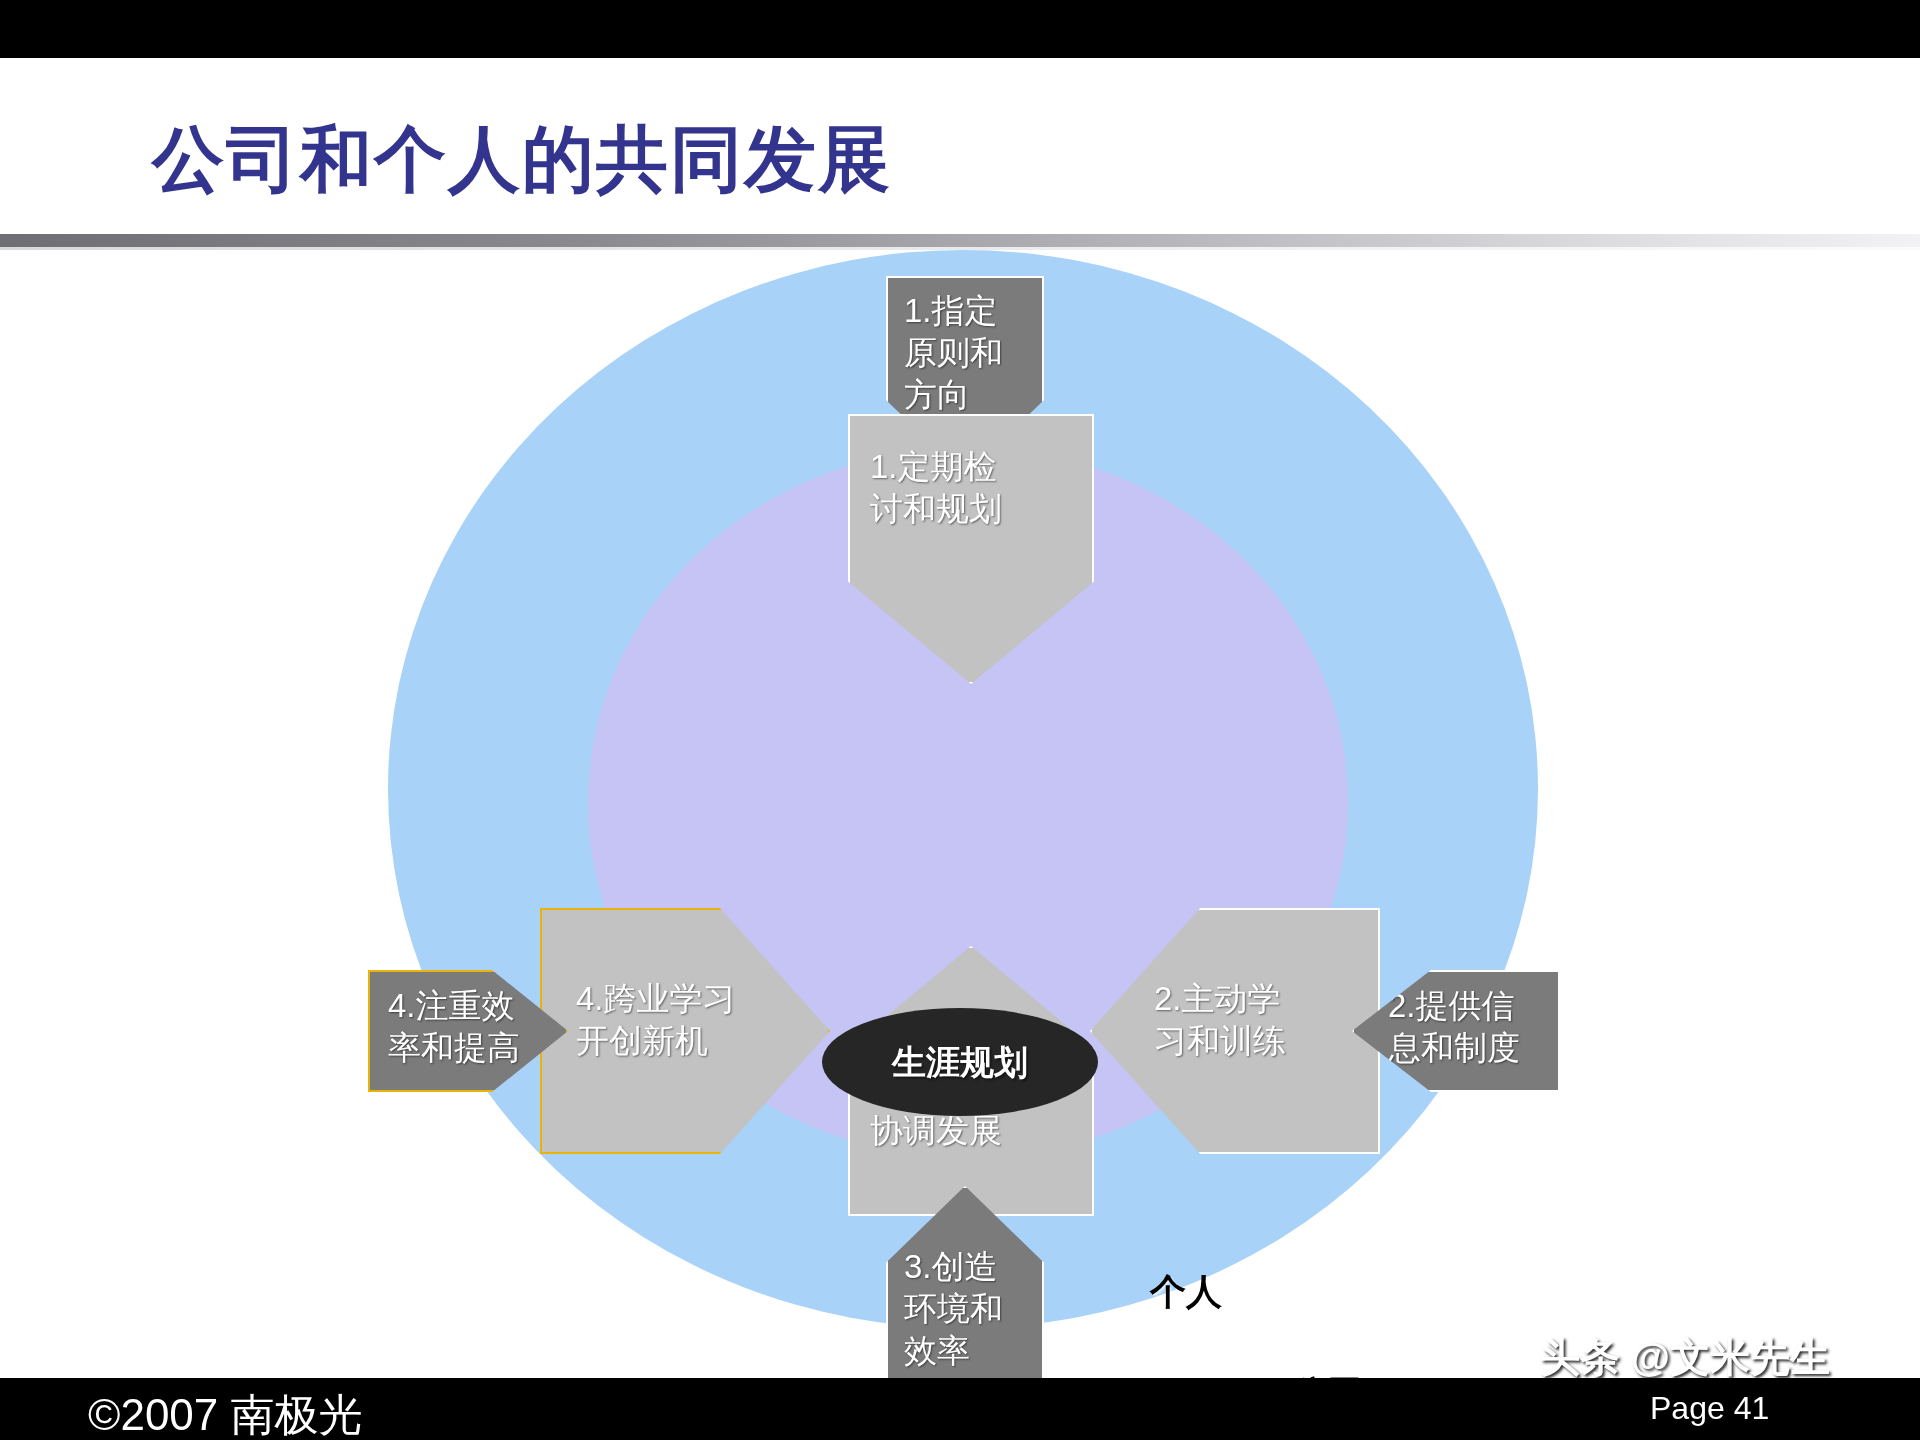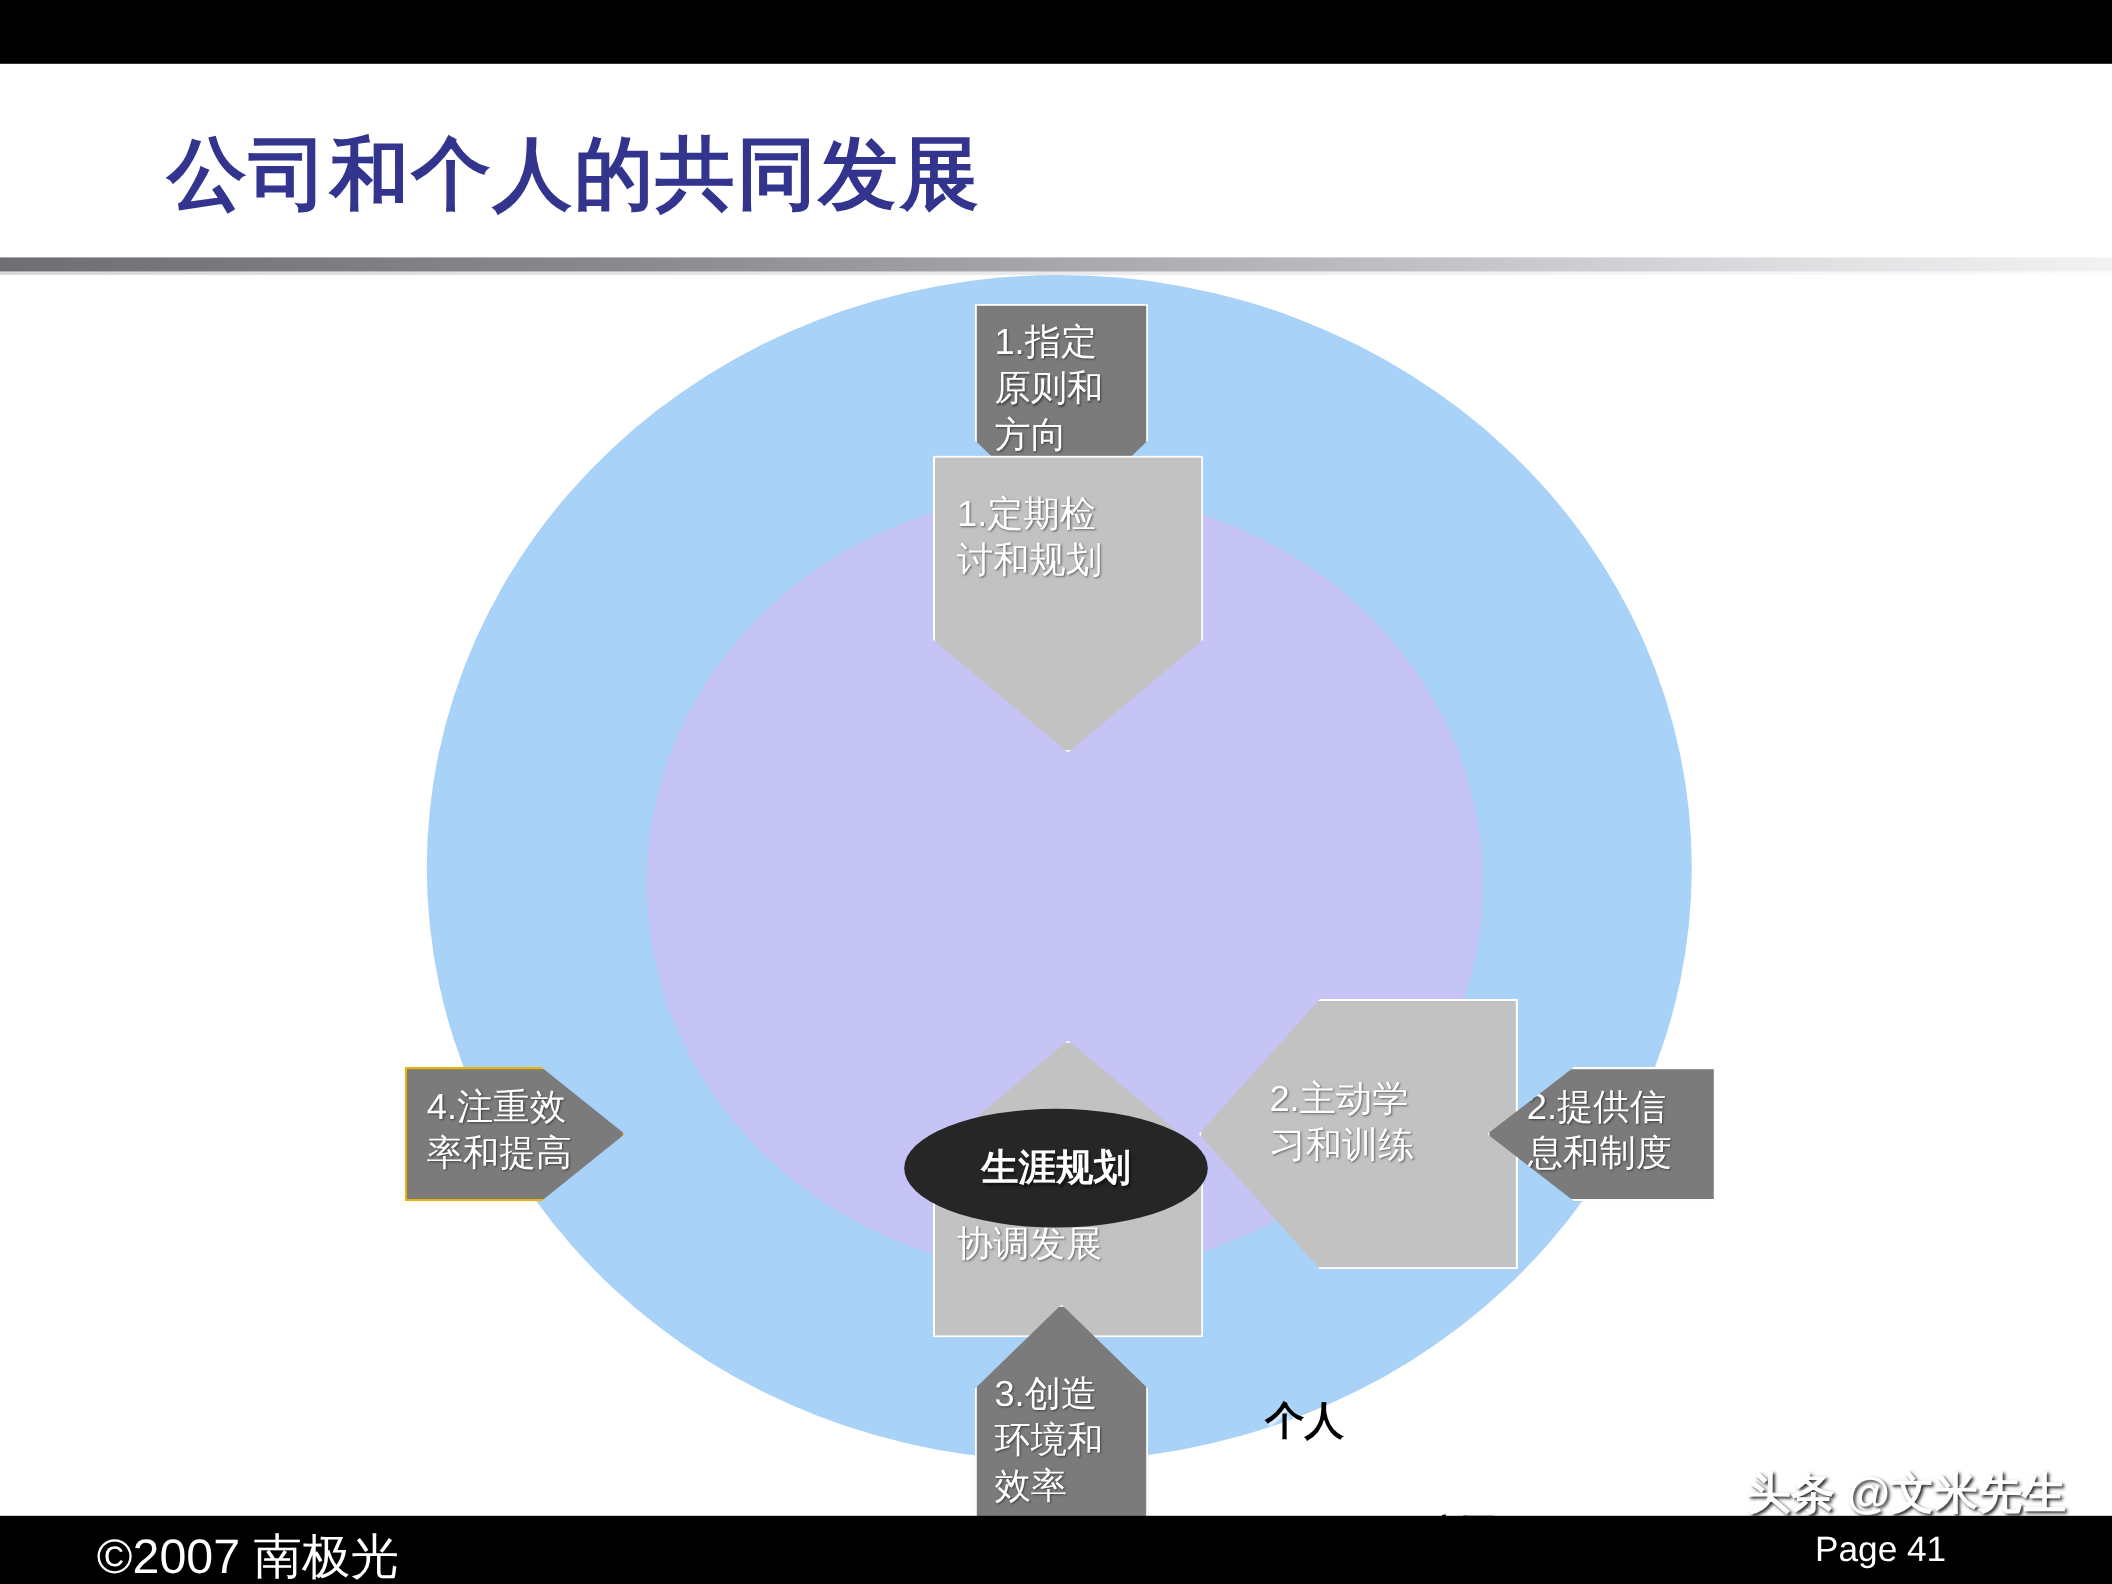--- a/index.html
+++ b/index.html
@@ -127,21 +127,20 @@
     color:#fff; font-size:44px; white-space:nowrap;
   }
   .page-num {
     position:absolute; left:1650px; top:1390px;
     color:#fff; font-size:32px; white-space:nowrap;
   }
   .watermark {
     position:absolute; left:1540px; top:1330px;
     color:#fff; font-size:40px; font-weight:bold; white-space:nowrap;
     text-shadow:2px 2px 3px rgba(0,0,0,.85);
-    margin-left:48px;
   }
 </style>
 </head>
 <body>
 
 <div id="slide">
 
   <div class="bar-top"></div>
 
   <h1 class="title">公司和个人的共同发展</h1>
@@ -157,20 +156,24 @@
       <div class="lbl">1.指定
 原则和
 方向</div>
     </div>
 
     <div class="arrow light v-down" id="a-top-inner">
       <div class="lbl">1.定期检
 讨和规划</div>
     </div>
 
+    <div class="arrow light h-right" id="a-left-inner">
+      <div class="lbl">4.跨业学习
+开创新机</div>
+    </div>
 
     <div class="arrow dark h-right" id="a-left-outer">
       <div class="lbl">4.注重效
 率和提高</div>
     </div>
 
     <div class="arrow light h-left" id="a-right-inner">
       <div class="lbl">2.主动学
 习和训练</div>
     </div>

